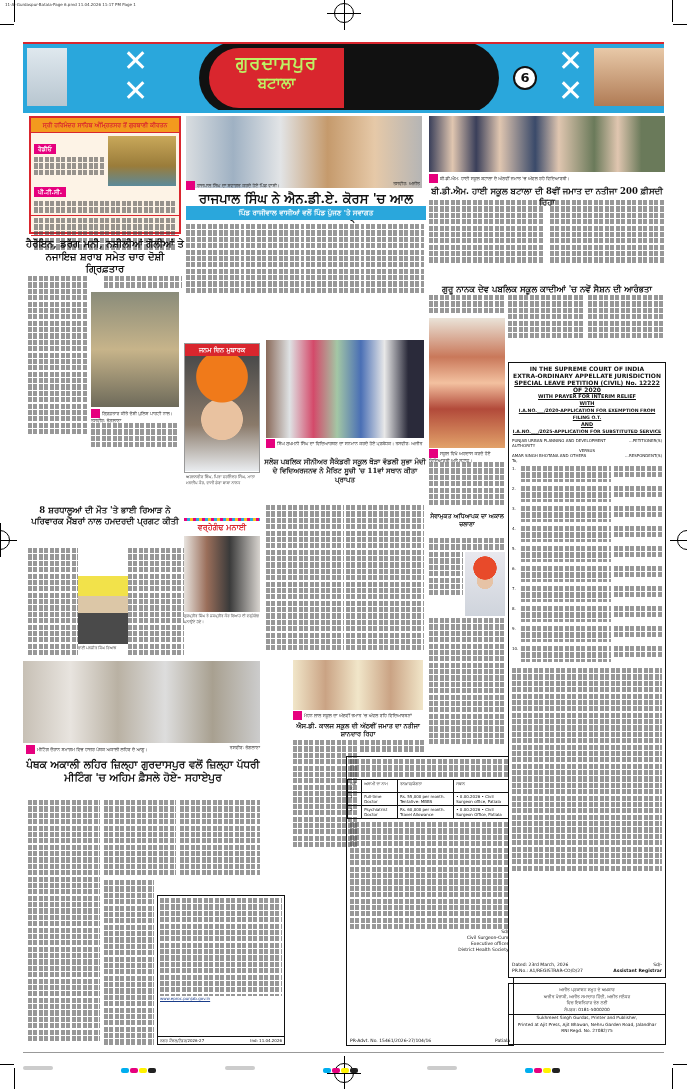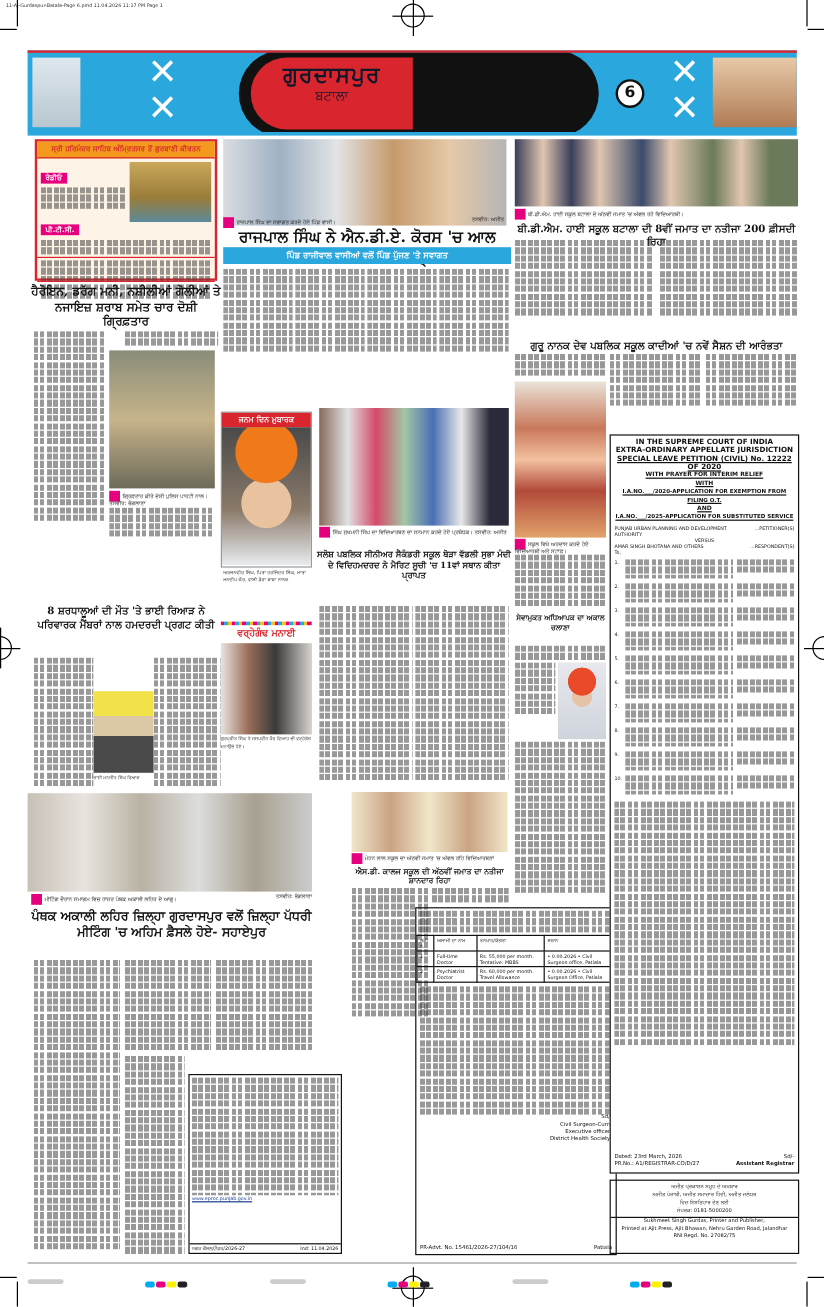--- a/index.html
+++ b/index.html
@@ -11,23 +11,23 @@
 .reg{width:20px;height:20px;border:1px solid #000;border-radius:50%}
 .reg::before{content:"";position:absolute;left:-8px;top:9px;width:34px;height:1px;background:#000}
 .reg::after{content:"";position:absolute;left:9px;top:-8px;width:1px;height:34px;background:#000}
 .masthead{left:23px;top:42px;width:641px;height:68px;background:#2aa7dc;border-top:2px solid #d9262e;overflow:hidden}
 .mast-bottom{left:23px;top:110px;width:641px;height:3px;background:#2aa7dc}
 .mast-temple{width:40px;height:58px;top:4px;background:linear-gradient(#dfe8ee,#b8c6d0)}
 .mast-temple.l{left:4px}
 .mast-temple.r{right:0;width:70px;background:linear-gradient(#e8c9a8,#b07b55)}
 .mast-x{color:#fff;font-size:30px;font-weight:bold;line-height:1}
 .mast-oval{left:176px;top:-2px;width:300px;height:72px;background:#111;border-radius:36px;overflow:hidden}
-.mast-red{left:10px;top:6px;width:135px;height:60px;background:#d9262e;border-radius:30px 0 0 30px;color:#0f172a;text-align:center}
+.mast-red{left:10px;top:6px;width:135px;height:60px;background:#d9262e;border-radius:30px 0 0 30px;color:#bef264;text-align:center}
 .mast-red .t1{font-size:18px;font-weight:bold;margin-top:4px;letter-spacing:1px}
-.mast-red .t2{font-size:11px;font-weight:normal}
+.mast-red .t2{font-size:15px;font-weight:bold}
 .mast-yellow{left:145px;top:6px;width:140px;height:60px;background:#f7c21b;border-radius:0 30px 30px 0}
 .mast-yellow .s{font-size:6px;margin:4px 0 0 8px}
 .mast-yellow .ajit{font-size:26px;font-weight:bold;color:#d9262e;margin-left:12px;line-height:1}
 .mast-yellow .d{font-size:7px;font-weight:bold;margin-left:10px}
 .page-num{left:490px;top:22px;width:24px;height:24px;border:2px solid #111;border-radius:50%;background:#fff;text-align:center;font-weight:bold;font-size:13px;line-height:20px}
 .col{position:absolute}
 .hl{font-family:"DejaVu Serif",serif;font-weight:bold;text-align:center;color:#111;line-height:1.25}
 .txt{font-size:3.6px;line-height:5.2px;color:#333;text-align:justify;overflow:hidden}
 .txt span{display:block;height:5.2px;background:repeating-linear-gradient(90deg,#444 0 4px,transparent 4px 5px,#444 5px 9px,transparent 9px 11px);opacity:.55;margin-bottom:1.2px}
 .photo{background:#889;overflow:hidden}
@@ -380,21 +380,21 @@
 </div>
 <div class="col cap" style="left:186px;top:474px;width:72px;font-size:4px">ਅਰਜਨਵੀਰ ਸਿੰਘ, ਪਿਤਾ ਹਰਜਿੰਦਰ ਸਿੰਘ, ਮਾਤਾ ਮਨਦੀਪ ਕੌਰ, ਵਾਸੀ ਡੇਰਾ ਬਾਬਾ ਨਾਨਕ</div>
 
 <div class="col" style="left:184px;top:518px;width:76px;height:3px;background:repeating-linear-gradient(90deg,#e6007e 0 3px,#2aa7dc 3px 6px,#f7c21b 6px 9px)"></div>
 <div class="col hl" style="left:184px;top:522px;width:76px;font-size:8px;color:#d9262e">ਵਰ੍ਹੇਗੰਢ ਮਨਾਈ</div>
 <div class="col photo" style="left:184px;top:536px;width:76px;height:76px;background:linear-gradient(90deg,#e8e4df,#9a6e5a 30%,#3a3a3a 60%,#d8d4cf)"></div>
 <div class="col cap" style="left:184px;top:613px;width:76px;font-size:3.8px">ਗੁਰਪ੍ਰੀਤ ਸਿੰਘ ਤੇ ਜਸਪ੍ਰੀਤ ਕੌਰ ਵਿਆਹ ਦੀ ਵਰ੍ਹੇਗੰਢ ਮਨਾਉਂਦੇ ਹੋਏ।</div>
 
 <div class="col photo" style="left:266px;top:340px;width:158px;height:98px;background:linear-gradient(90deg,#8a6a5a,#dfe2e4 15%,#d44a6a 30%,#a3c7a5 45%,#4a6fb5 60%,#e8e8e8 75%,#2a2a3a 90%)"></div>
 <div class="col cap" style="left:266px;top:439px;width:158px"><i class="pink"></i><span>ਸਿੰਘ ਸੁਖਮਨੀ ਸਿੰਘ ਦਾ ਵਿਦਿਆਰਥਣ ਦਾ ਸਨਮਾਨ ਕਰਦੇ ਹੋਏ ਪ੍ਰਬੰਧਕ।</span> <span>ਤਸਵੀਰ: ਅਜੀਤ</span></div>
-<div class="col hl" style="left:264px;top:458px;width:162px;font-size:7px">ਸਲੋਸ਼ ਪਬਲਿਕ ਸੀਨੀਅਰ ਸੈਕੰਡਰੀ ਸਕੂਲ ਥੋੜਾ ਵੱਡਲੀ ਸੁਭਾ ਮੰਦੀ ਦੇ ਵਿਦਿਹਮਦਰਦ ਨੇ ਮੈਰਿਟ ਸੂਚੀ 'ਚ 11ਵਾਂ ਸਥਾਨ ਕੀਤਾ ਪ੍ਰਾਪਤ</div>
+<div class="col hl" style="left:264px;top:458px;width:162px;font-size:7px">ਸਲੋਸ਼ ਪਬਲਿਕ ਸੀਨੀਅਰ ਸੈਕੰਡਰੀ ਸਕੂਲ ਥੋੜਾ ਵੱਡਲੀ ਸੁਭਾ ਮੰਦੀ ਦੇ ਵਿਦਿਅਰਜਨਵ ਨੇ ਮੈਰਿਟ ਸੂਚੀ 'ਚ 11ਵਾਂ ਸਥਾਨ ਕੀਤਾ ਪ੍ਰਾਪਤ</div>
 <div class="col txt" style="left:266px;top:505px;width:78px;height:150px">
     <span></span>
     <span></span>
     <span></span>
     <span></span>
     <span></span>
     <span></span>
     <span></span>
     <span></span>
     <span></span>

